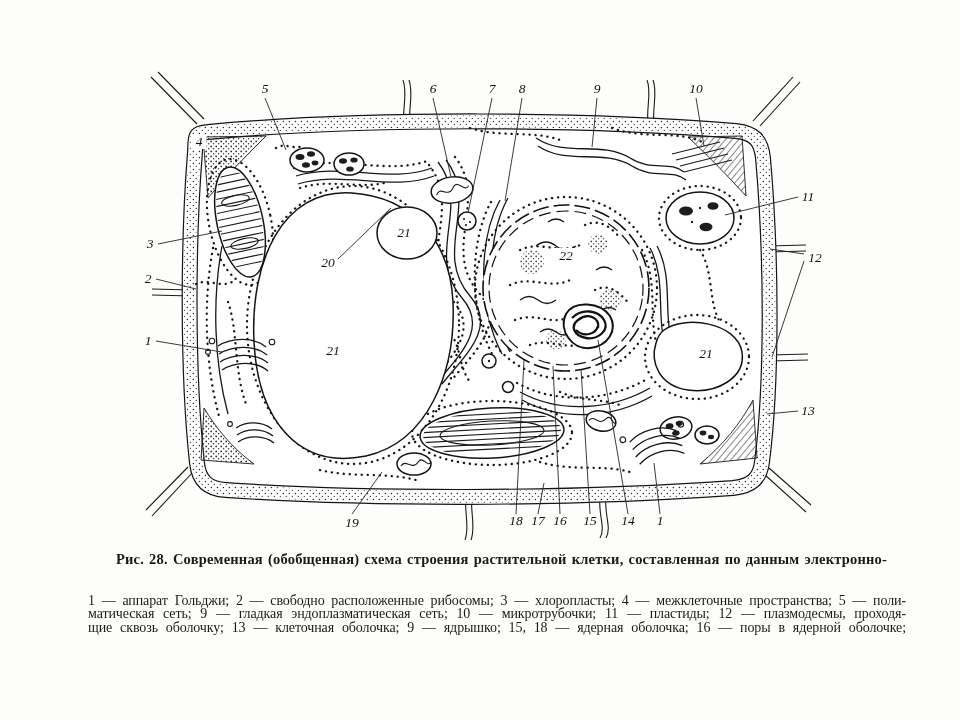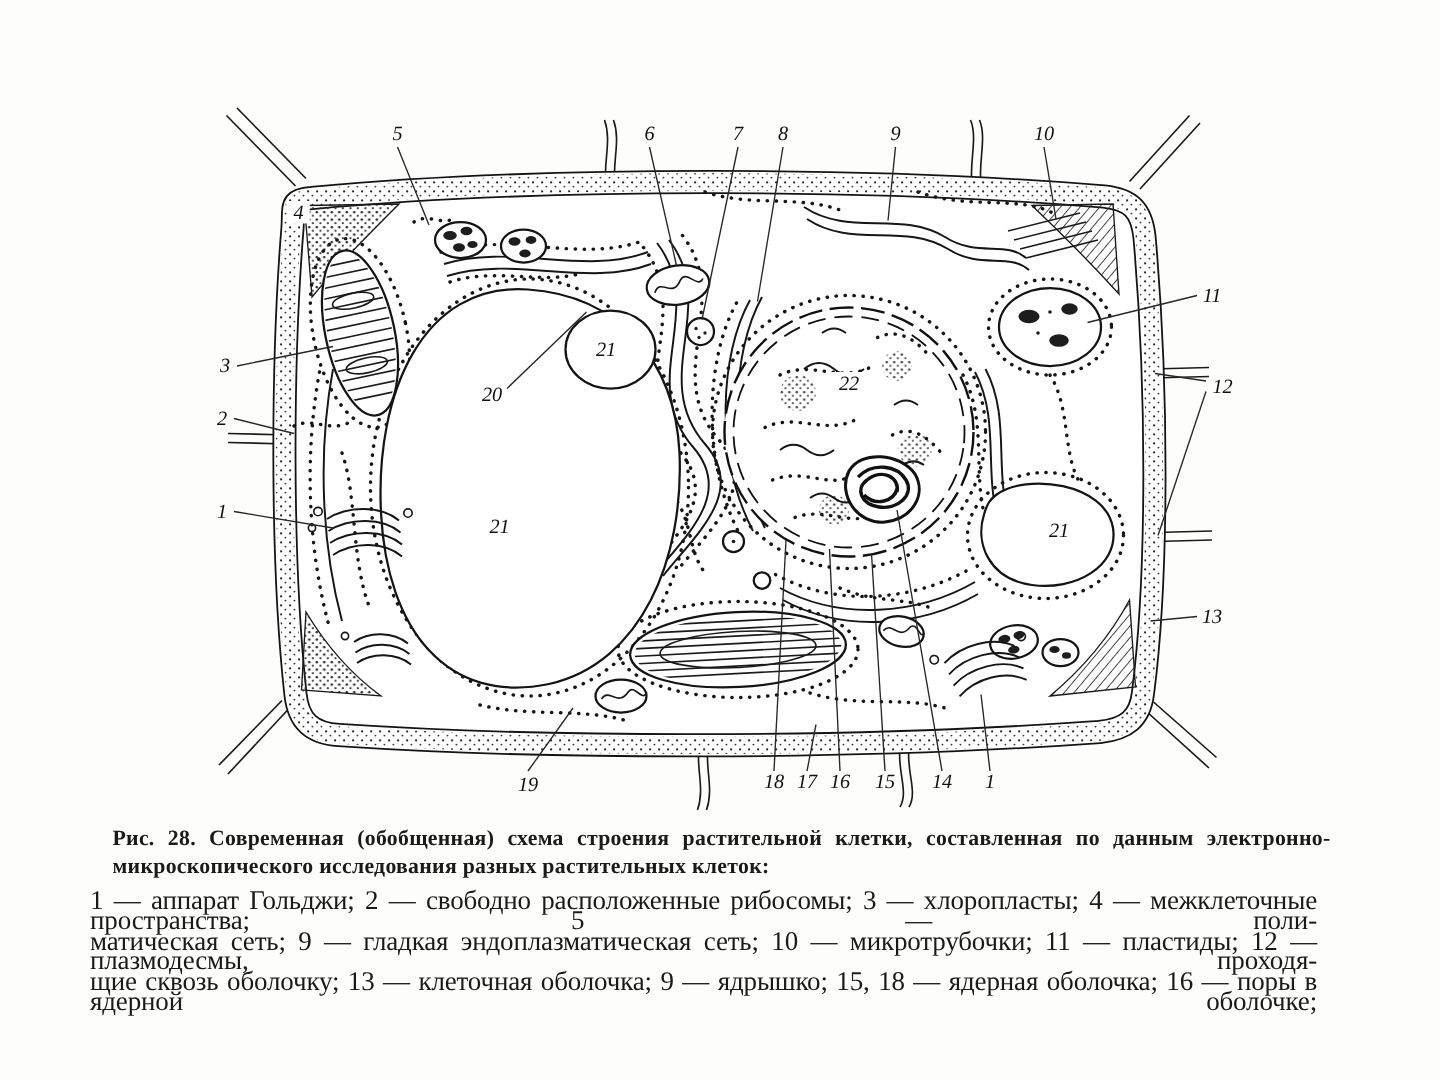--- a/index.html
+++ b/index.html
@@ -1,22 +1,22 @@
 <!DOCTYPE html>
 <html><head>
 <meta charset="utf-8">
 <style>
   html,body{margin:0;padding:0;background:#ffffff;}
   .page{position:relative;width:960px;height:720px;background:#fdfdfb;overflow:hidden;
         font-family:"Liberation Serif", serif;color:#1a1a1a;}
   .diagram{position:absolute;left:0;top:0;width:960px;height:545px;}
   .caption{position:absolute;left:75px;top:550px;width:812px;font-size:14.5px;font-weight:bold;
            line-height:18.5px;letter-spacing:.2px;}
-  .caption .j{text-align:justify;text-align-last:justify;}
-  .legend{position:absolute;left:60px;top:594px;width:818px;font-size:18px;line-height:13.4px;
+  .caption .j{text-align:justify;text-align-last:justify;margin-left:41px;}
+  .legend{position:absolute;left:88px;top:594px;width:818px;font-size:14px;line-height:13.4px;
           letter-spacing:-.1px;}
   .legend .j{text-align:justify;text-align-last:justify;}
   
   .thin{stroke:#1a1a1a;stroke-width:1.1;fill:none;}
   .mem{stroke:#161616;stroke-width:1.3;fill:none;}
   .dots{stroke:#161616;stroke-width:2.3;fill:none;stroke-linecap:round;stroke-dasharray:.2 5.8;}
   .org{fill:#ffffff;stroke:#141414;stroke-width:1.5;}
   .blob{fill:#1d1d1d;stroke:none;}
   .leader{stroke:#262626;stroke-width:.9;}
   .num{font:italic 13.5px "Liberation Serif", serif;fill:#111;text-anchor:middle;}
@@ -328,21 +328,20 @@
         <text x="404" y="237" class="num">21</text>
         <text x="333" y="355" class="num">21</text>
         <text x="706" y="358" class="num">21</text>
         <rect x="554" y="248" width="24" height="15" fill="#ffffff"></rect>
         <text x="566" y="260" class="num">22</text>
       </g>
   </svg>
 
   <div class="caption">
     <div class="j">Рис. 28. Современная (обобщенная) схема строения растительной клетки, составленная по данным электронно-</div>
-    <div>микроскопического исследования разных растительных клеток:</div>
   </div>
 
   <div class="legend">
     <div class="j">1 — аппарат Гольджи; 2 — свободно расположенные рибосомы; 3 — хлоропласты; 4 — межклеточные пространства; 5 — поли-</div>
     <div class="j">матическая сеть; 9 — гладкая эндоплазматическая сеть; 10 — микротрубочки; 11 — пластиды; 12 — плазмодесмы, проходя-</div>
     <div class="j">щие сквозь оболочку; 13 — клеточная оболочка; 9 — ядрышко; 15, 18 — ядерная оболочка; 16 — поры в ядерной оболочке;</div>
   </div>
 
 </div>
 

